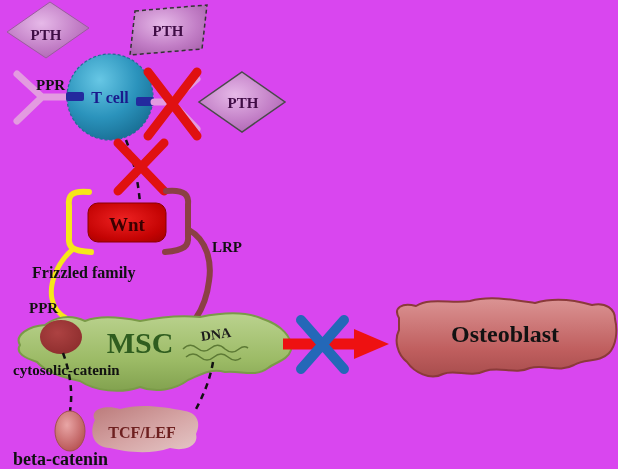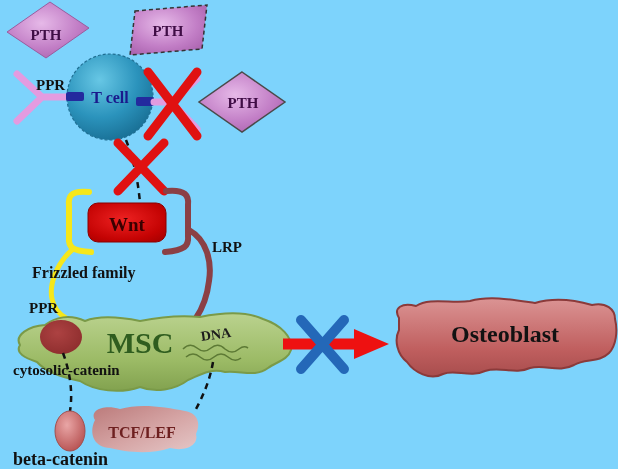--- a/index.html
+++ b/index.html
@@ -1,19 +1,19 @@
 <!DOCTYPE html>
 <html><head>
 <meta charset="utf-8">
 <style>
   html,body{margin:0;padding:0;background:#ffffff;}
   .canvas{
     position:relative;
     width:618px;height:469px;
-    background:#7dd3fc;
+    background:#d946ef;
     font-family:"Liberation Serif", serif;
     overflow:hidden;
   }
   svg{display:block;}
   text{font-family:"Liberation Serif", serif;font-weight:bold;}
   .lbl-black{fill:#111111;}
 </style>
 </head>
 <body>
 

